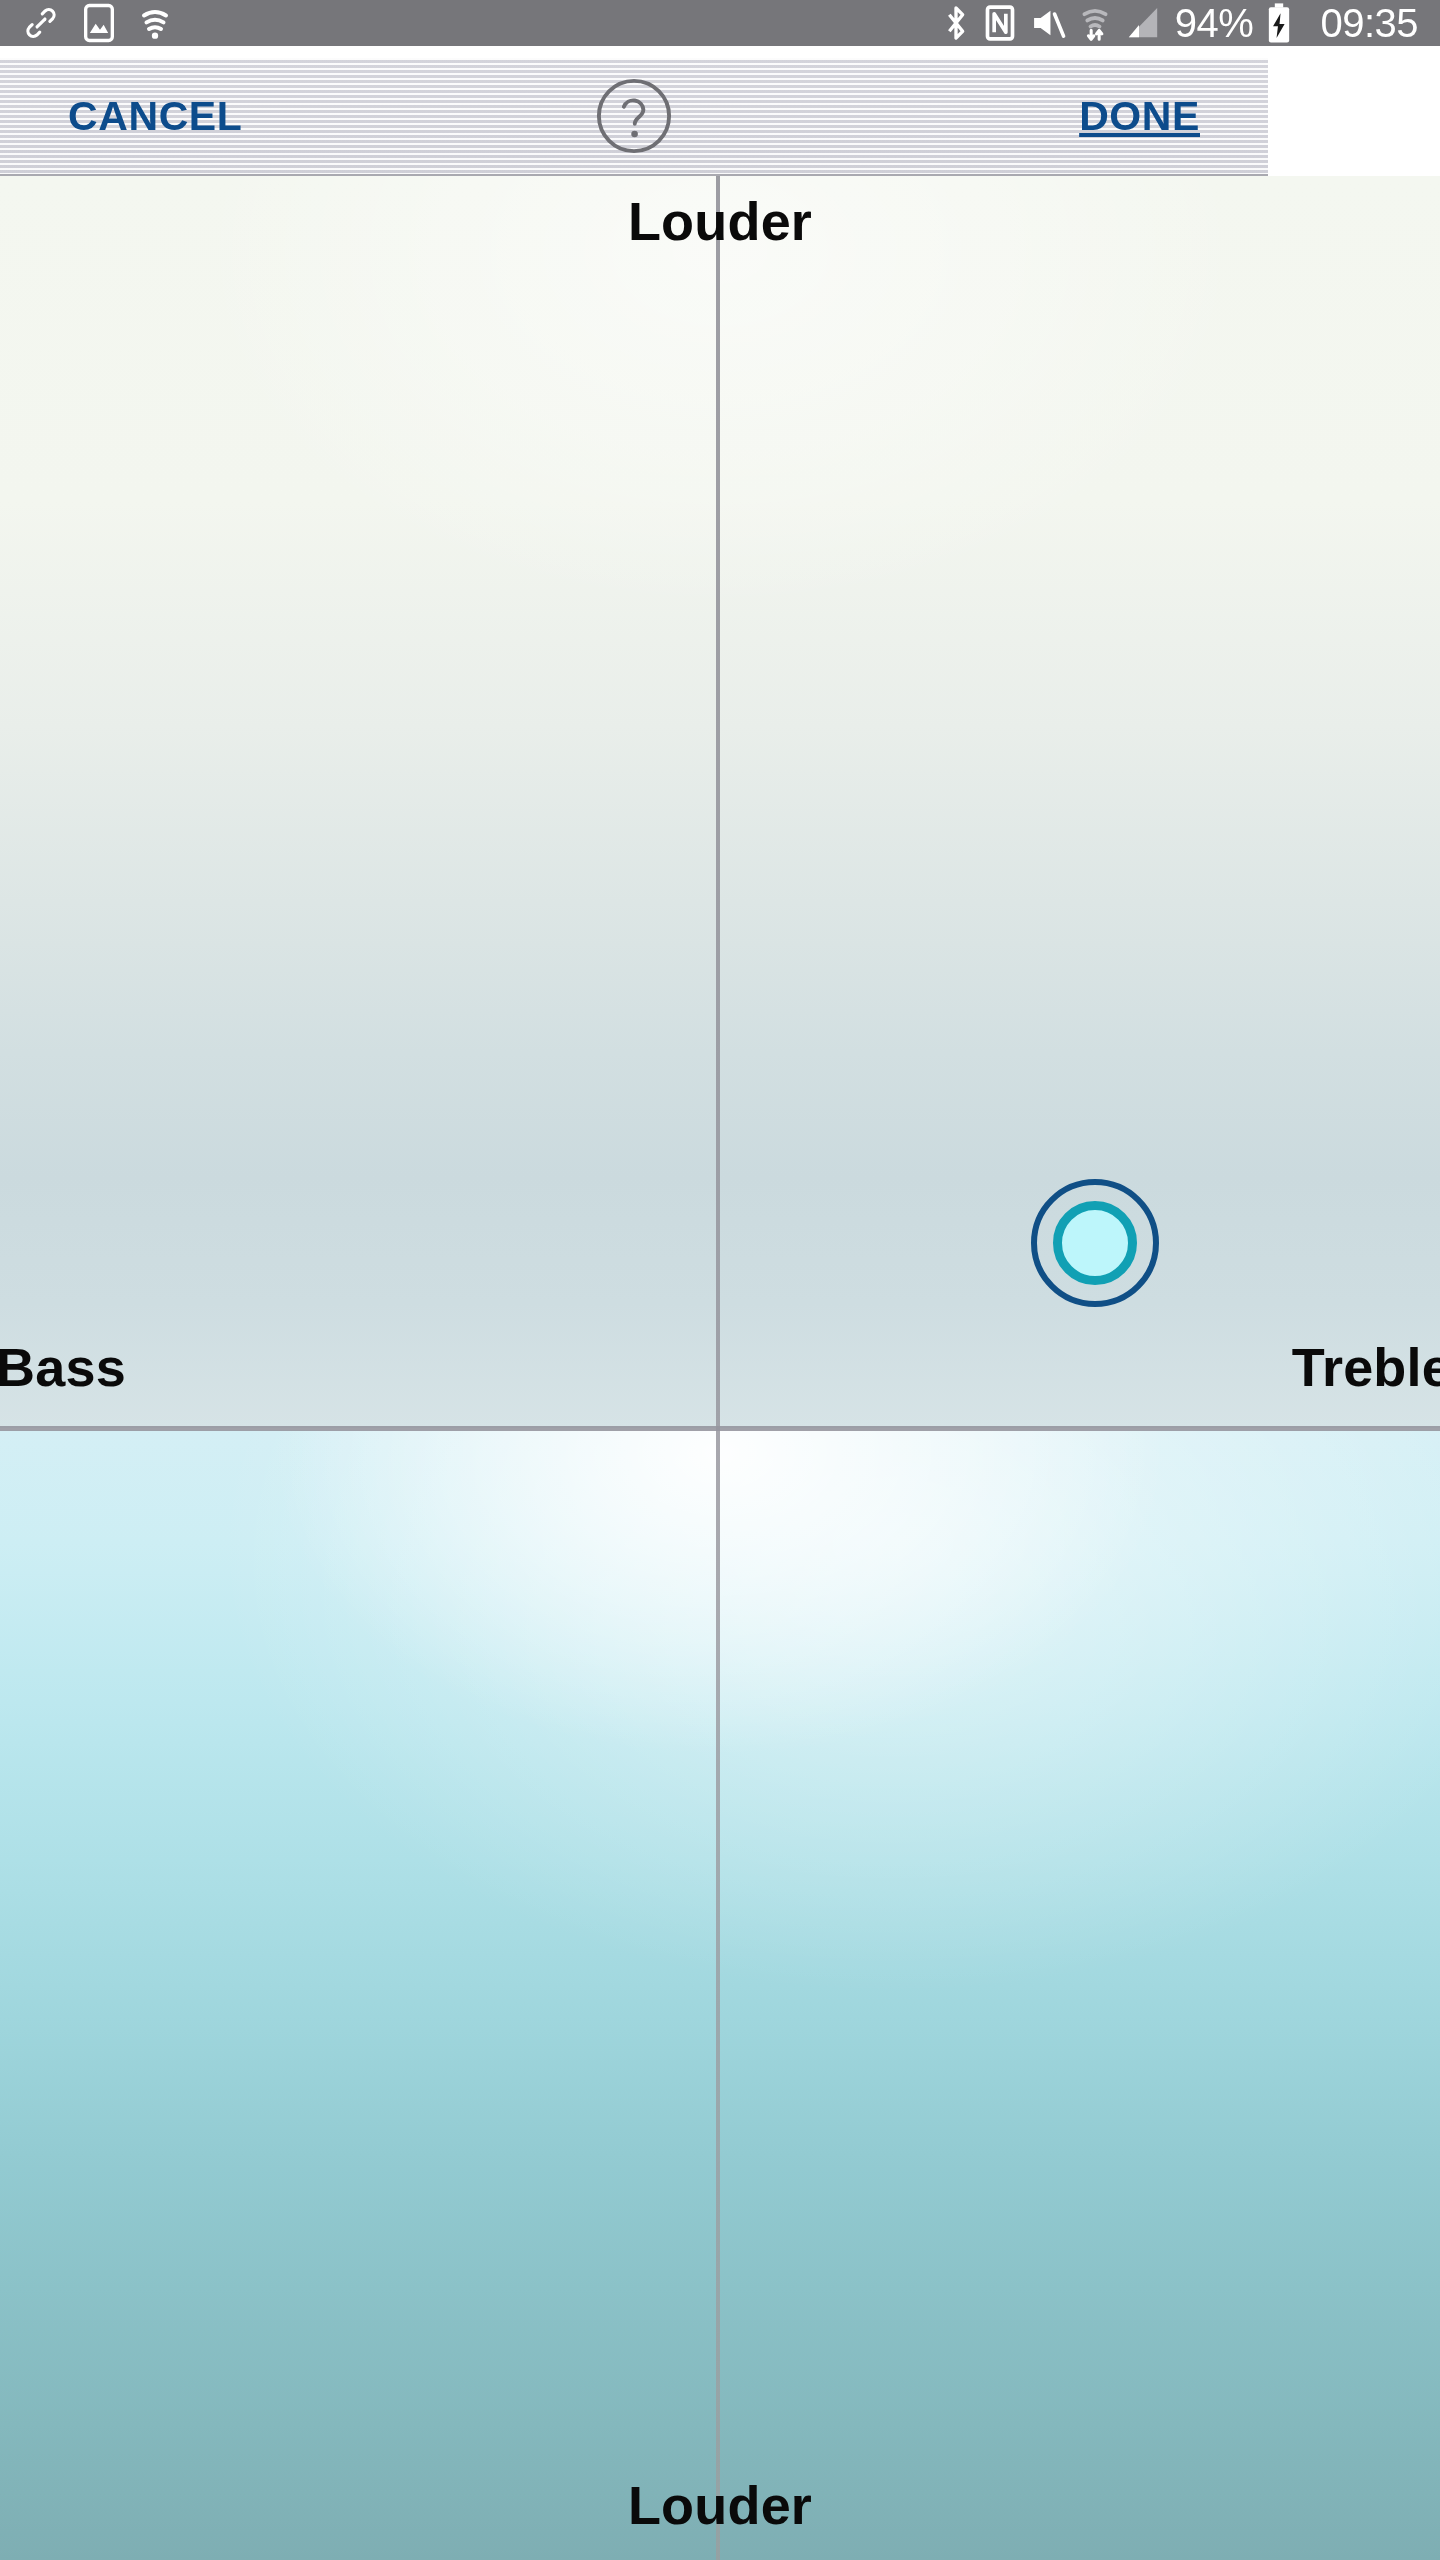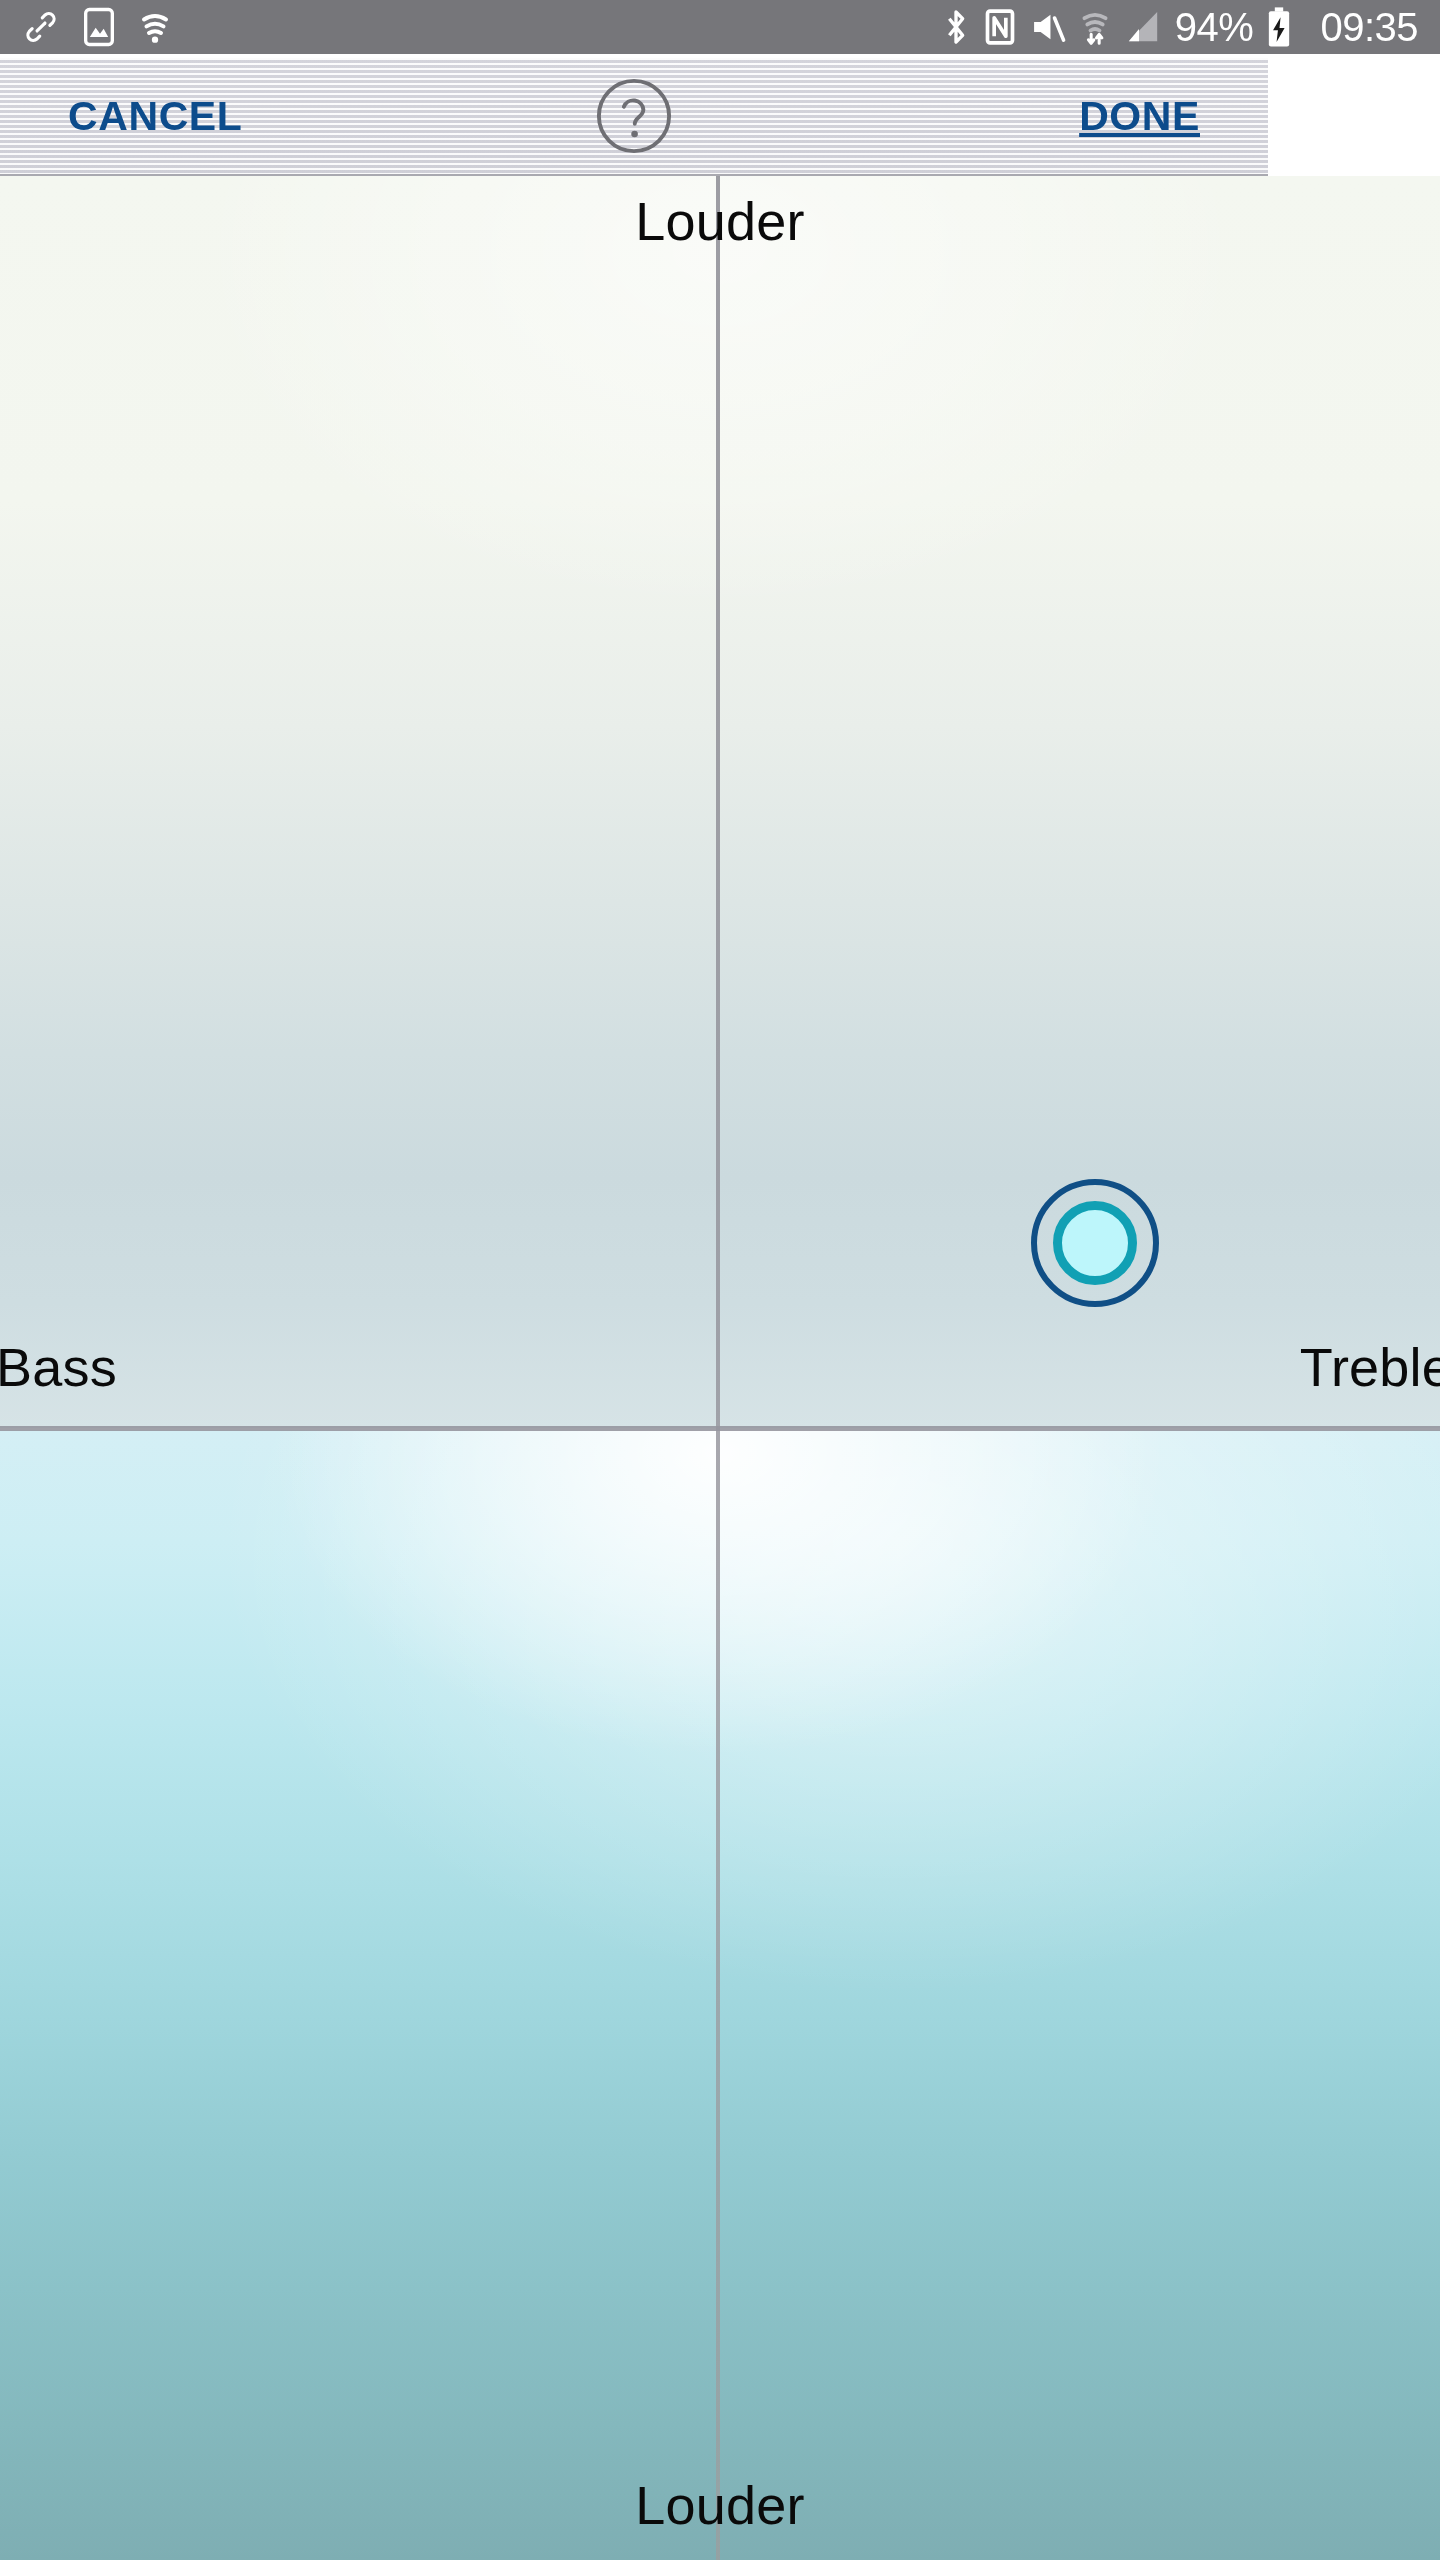--- a/index.html
+++ b/index.html
@@ -11,21 +11,21 @@
   }
   #screen {
     position:relative;
     width:1440px; height:2560px;
     overflow:hidden;
   }
 
   
   #status-bar {
     position:absolute; left:0; top:0;
-    width:1440px; height:54px;
+    width:1440px; height:46px;
     background:#76767a;
     display:flex; align-items:center;
     padding:0 22px;
   }
   .status-left { display:flex; align-items:center; gap:22px; }
   .status-right {
     margin-left:auto;
     display:flex; align-items:center; gap:13px;
   }
   .sicon { display:block; }
@@ -137,21 +137,21 @@
     left:0; top:1250px;
     width:1440px; height:5px;
     background:rgba(150,150,158,0.9);
   }
 
   
   .pad-label {
     position:absolute;
     color:#0a0a0a;
     font-size:54px;
-    font-weight:400;
+    font-weight:700;
     line-height:1;
     white-space:nowrap;
     letter-spacing:0.2px;
   }
   #label-louder {
     left:50%; transform:translateX(-50%);
     top:18px;
   }
   #label-softer {
     left:50%; transform:translateX(-50%);

